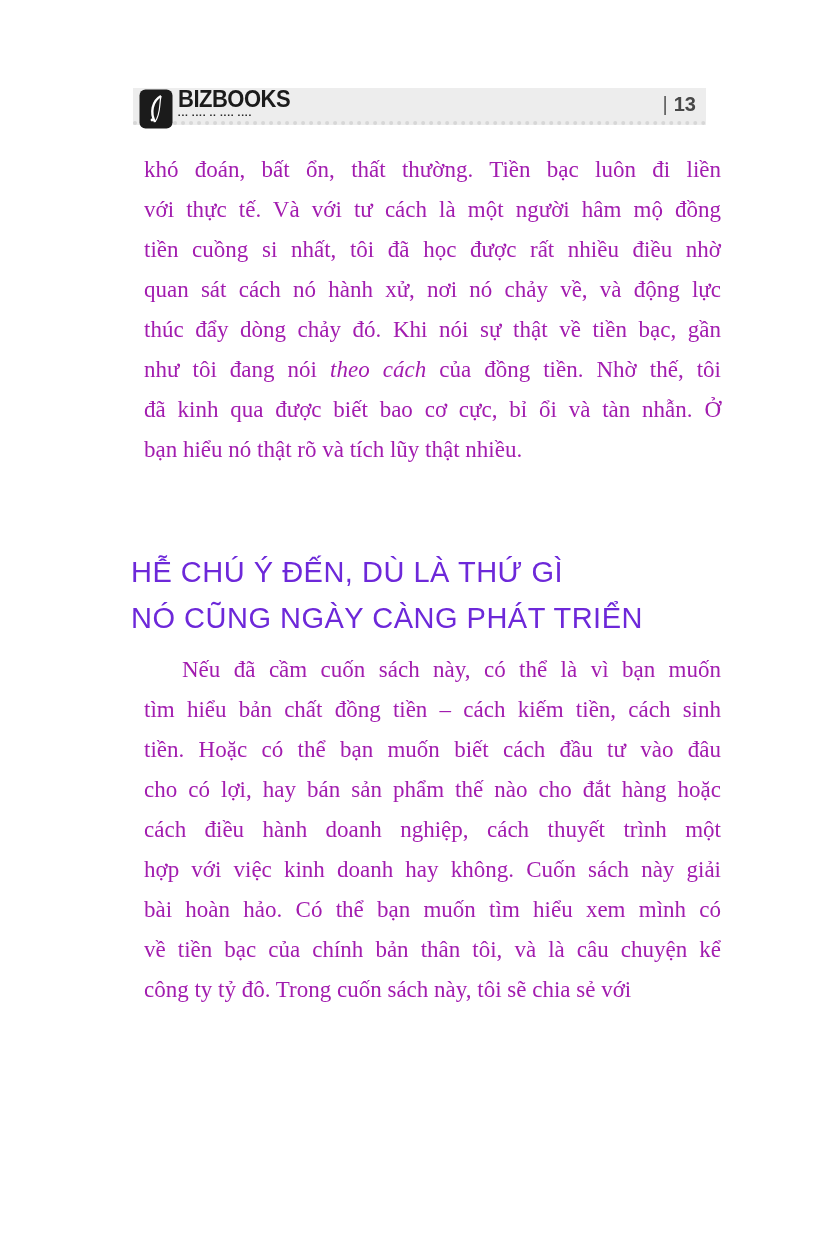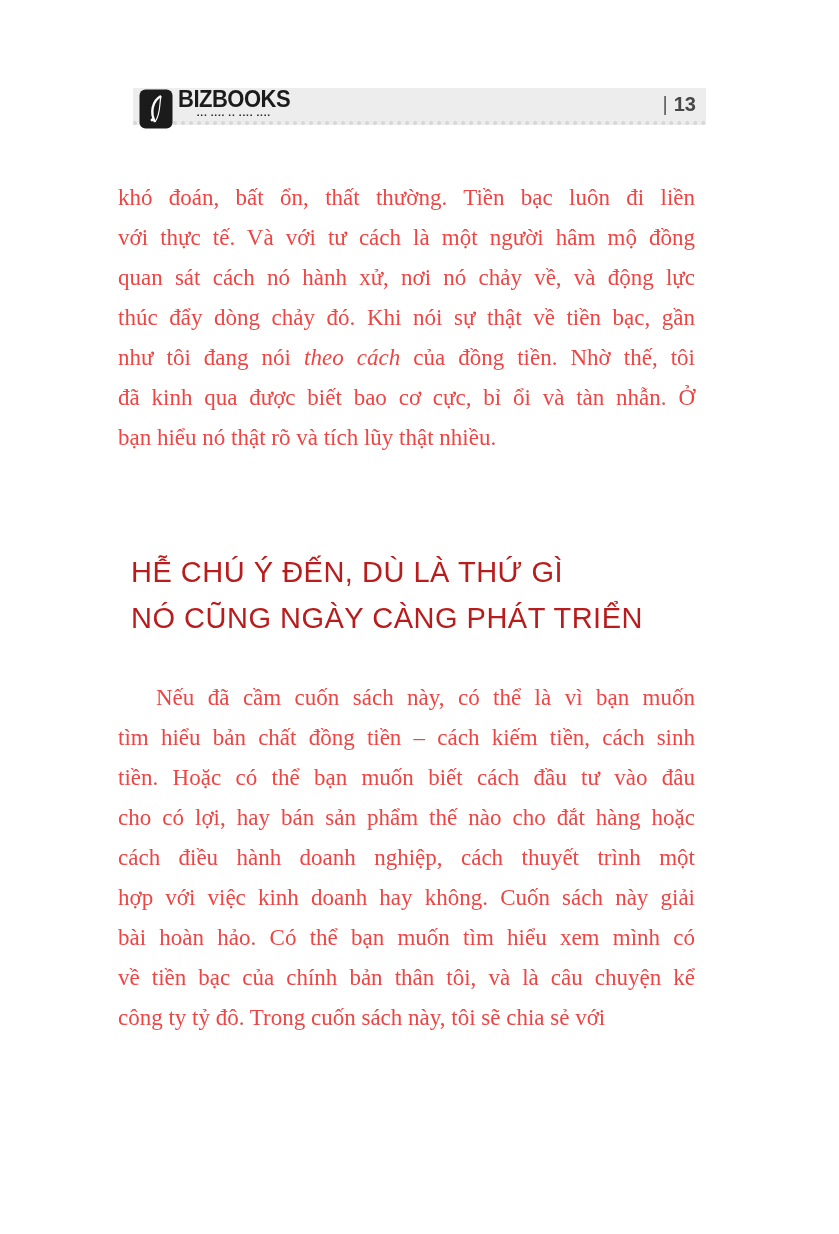--- a/index.html
+++ b/index.html
@@ -9,21 +9,21 @@
     background:#ffffff;
     font-family:"Liberation Serif", serif;
     overflow:hidden;
   }
   
   .header{
     position:absolute;left:133px;top:88px;width:573px;height:37px;
     background:#ededed;
     border-bottom:4px dotted #d7d7d7;
     display:flex;align-items:center;
-    padding:0 10px 0 6px;box-sizing:border-box;text-align:center;
+    padding:0 10px 0 6px;box-sizing:border-box;
   }
   .logo{display:flex;align-items:flex-start;gap:5px;}
   .logo-icon{display:block;margin-top:1px;margin-bottom:-8px;}
   .logo-textwrap{display:flex;flex-direction:column;line-height:1;}
   .logo-text{
     font-family:"Liberation Sans", sans-serif;
     font-weight:800;font-size:22px;letter-spacing:-0.5px;
     color:#1b1b1b;transform:scaleY(1.05);transform-origin:left top;
   }
   .logo-tagline{
@@ -32,37 +32,37 @@
     white-space:nowrap;
   }
   .pageno{
     margin-left:auto;
     font-family:"Liberation Sans", sans-serif;
     font-size:20px;font-weight:bold;color:#474747;
     display:flex;align-items:center;gap:6px;
   }
   .pageno .sep{font-weight:400;color:#5a5a5a;}
   
-  .textcol{position:absolute;left:118px;width:577px;color:#ef4444;margin-top:28px;}
+  .textcol{position:absolute;left:144px;width:577px;color:#a21caf;}
   .p1{top:150px;}
   .p2{top:650px;}
   .pline{
     font-size:23px;line-height:40px;
     text-align:justify;text-align-last:justify;
     white-space:normal;
   }
   .pline.end{text-align-last:left;}
   .pline.indent{text-indent:38px;}
   .pline em{font-style:italic;}
   
   .heading{
     position:absolute;left:131px;top:549px;width:600px;
     font-family:"Liberation Sans", sans-serif;
     font-weight:400;font-size:29px;line-height:46px;
-    letter-spacing:0.5px;color:#b91c1c;
+    letter-spacing:0.5px;color:#6d28d9;
   }
 </style>
 </head>
 <body>
 
 <div class="page">
 
   <div class="header">
     <div class="logo">
       <svg class="logo-icon" width="34" height="40" viewBox="0 0 34 40" xmlns="http://www.w3.org/2000/svg">
@@ -78,20 +78,21 @@
     </div>
     <div class="pageno">
       <span class="sep">|</span>
       <span>13</span>
     </div>
   </div>
 
   <div class="textcol p1">
     <div class="pline">khó đoán, bất ổn, thất thường. Tiền bạc luôn đi liền</div>
     <div class="pline">với thực tế. Và với tư cách là một người hâm mộ đồng</div>
+    <div class="pline">tiền cuồng si nhất, tôi đã học được rất nhiều điều nhờ</div>
     <div class="pline">quan sát cách nó hành xử, nơi nó chảy về, và động lực</div>
     <div class="pline">thúc đẩy dòng chảy đó. Khi nói sự thật về tiền bạc, gần</div>
     <div class="pline"><span>như tôi đang nói </span><em>theo cách</em><span> của đồng tiền. Nhờ thế, tôi</span></div>
     <div class="pline">đã kinh qua được biết bao cơ cực, bỉ ổi và tàn nhẫn. Ở</div>
     <div class="pline end">bạn hiểu nó thật rõ và tích lũy thật nhiều.</div>
   </div>
 
   <div class="heading">
     <div>HỄ CHÚ Ý ĐẾN, DÙ LÀ THỨ GÌ</div>
     <div>NÓ CŨNG NGÀY CÀNG PHÁT TRIỂN</div>

